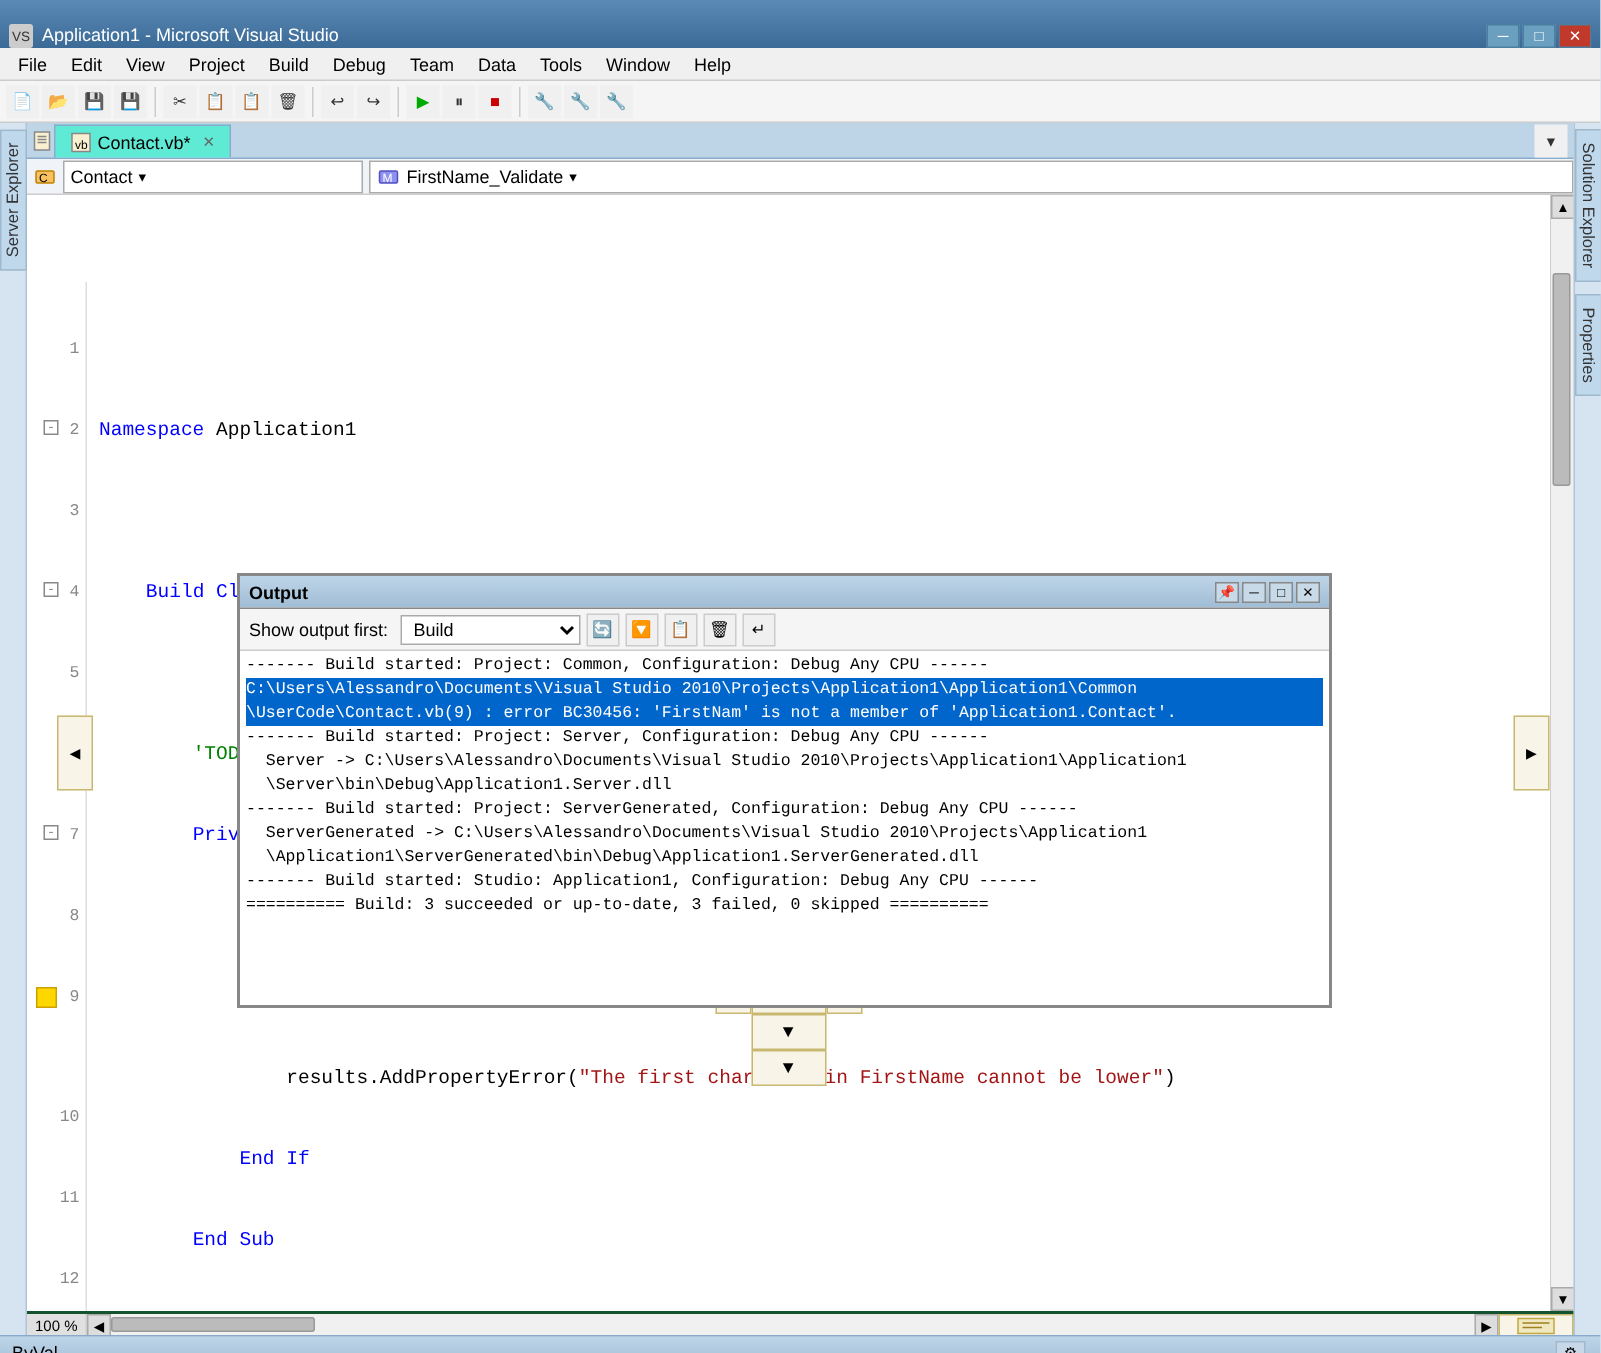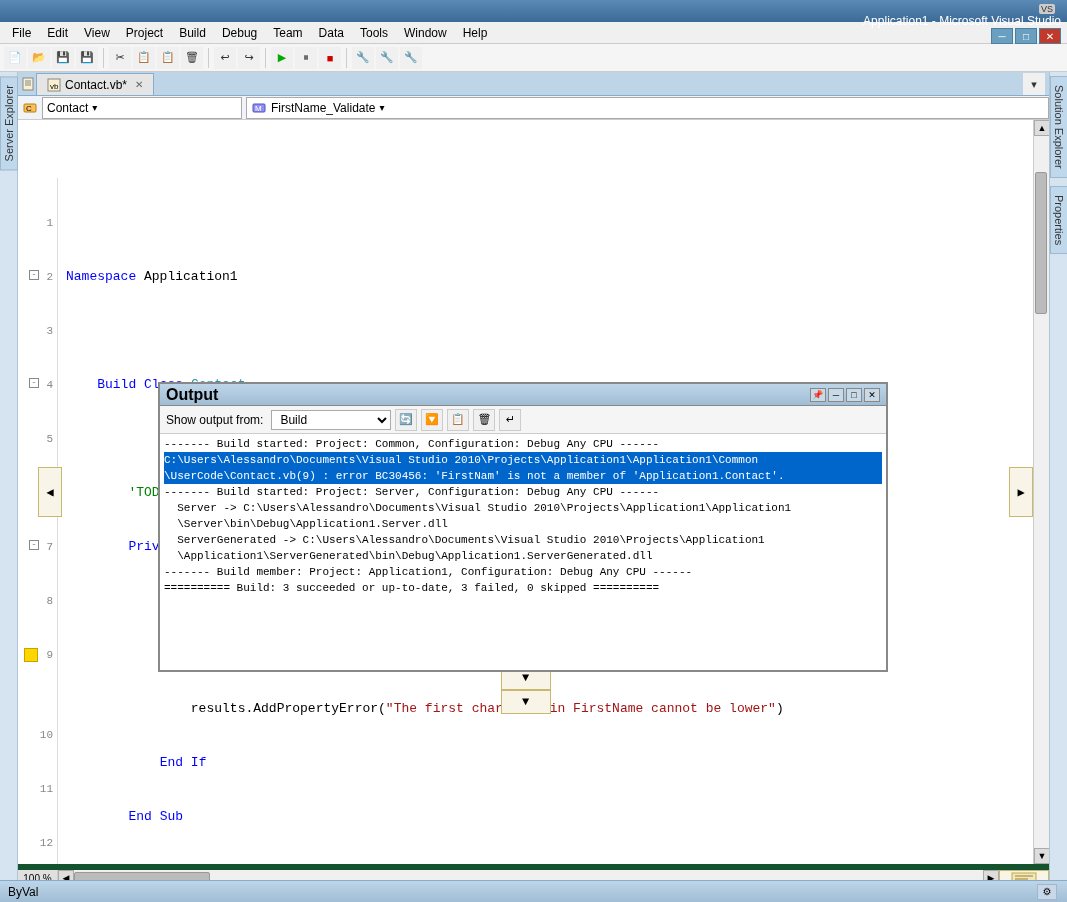--- a/index.html
+++ b/index.html
@@ -2,22 +2,22 @@
 <html><head>
   <meta charset="utf-8">
   <style>
     * { margin: 0; padding: 0; box-sizing: border-box; }
     body { width: 1067px; height: 902px; overflow: hidden; font-family: 'Segoe UI', Arial, sans-serif; font-size: 12px; background: #d6e3f0; }
 
     
     #title-bar {
       height: 22px;
       background: linear-gradient(to bottom, #5a8ab5, #3a6a95);
-      display: flex; align-items: flex-end; padding: 4px 6px;
-      color: white; font-size: 12px; flex-direction: column;
+      display: flex; align-items: flex-start; padding: 16px 6px;
+      color: white; font-size: 12px;
     }
     #title-bar .app-icon { width: 16px; height: 16px; margin-right: 6px; background: #ccc; border-radius: 2px; display: flex; align-items: center; justify-content: center; font-size: 9px; color: #333; }
     #title-bar .title { flex: 1; }
     #title-bar .win-controls { display: flex; gap: 2px; }
     #title-bar .win-btn { width: 22px; height: 16px; background: #6a9fc0; border: 1px solid #4a7fa0; display: flex; align-items: center; justify-content: center; font-size: 10px; color: white; cursor: pointer; }
     #title-bar .win-btn.close { background: #c0392b; }
 
     
     #menu-bar {
       height: 22px;
@@ -59,21 +59,21 @@
     
     #tab-bar {
       height: 24px; background: #bed5e8; border-bottom: 1px solid #8aaccc;
       display: flex; align-items: flex-end; padding: 0 2px;
     }
     .editor-tab {
       height: 22px; padding: 0 10px; background: #e8f0f8; border: 1px solid #8aaccc;
       border-bottom: none; display: flex; align-items: center; gap: 4px;
       font-size: 12px; cursor: pointer; color: #000;
     }
-    .editor-tab.active { background: #e5e5e5; }
+    .editor-tab.active { background: #5eead4; }
     .tab-close { font-size: 10px; color: #666; cursor: pointer; margin-left: 4px; }
 
     
     #nav-bar {
       height: 24px; background: #f0f4f8; border-bottom: 1px solid #ccc;
       display: flex; align-items: center;
     }
     .nav-icon { width: 24px; height: 24px; display: flex; align-items: center; justify-content: center; font-size: 12px; }
     .nav-dropdown {
       height: 22px; border: 1px solid #aaa; background: white;
@@ -125,21 +125,21 @@
       left: 140px; top: 540px;
       width: 730px; height: 290px;
       background: #fff; border: 2px solid #888;
       z-index: 10;
     }
     #output-title-bar {
       height: 22px; background: linear-gradient(to bottom, #bed5e8, #a0bdd5);
       display: flex; align-items: center; padding: 0 6px;
       border-bottom: 1px solid #888; justify-content: space-between;
     }
-    #output-title { font-size: 16px; font-weight: bold; color: #000; }
+    #output-title { font-size: 12px; font-weight: bold; color: #000; }
     #output-controls { display: flex; gap: 2px; }
     .out-ctrl-btn { width: 16px; height: 14px; background: #c8dae8; border: 1px solid #888; display: flex; align-items: center; justify-content: center; font-size: 9px; cursor: pointer; }
 
     #output-toolbar {
       height: 28px; background: #f5f5f5; border-bottom: 1px solid #ccc;
       display: flex; align-items: center; padding: 0 6px; gap: 4px;
     }
     #output-source-label { font-size: 12px; margin-right: 4px; }
     #output-source-select {
       height: 20px; border: 1px solid #aaa; background: white;
@@ -150,22 +150,22 @@
     #output-content {
       height: calc(100% - 50px); overflow-y: auto; overflow-x: auto;
       background: white; font-family: 'Courier New', monospace; font-size: 11px;
       padding: 2px 4px; line-height: 16px;
     }
     .out-line { white-space: pre; color: #000; }
     .out-line.highlighted { background: #0066cc; color: white; }
 
     
     #hscrollbar {
-      height: 16px; background: #4d7c0f; border-top: 6px solid #14532d;
-      display: flex; align-items: flex-start;
+      height: 16px; background: #4d7c0f; border-top: 4px solid #14532d;
+      display: flex; align-items: center;
     }
     .hscroll-btn { width: 16px; height: 16px; background: #ddd; border: 1px solid #aaa; display: flex; align-items: center; justify-content: center; font-size: 9px; cursor: pointer; flex-shrink: 0; }
     .hscroll-track { flex: 1; background: #f0f0f0; height: 16px; position: relative; }
     .hscroll-thumb { position: absolute; left: 0; top: 2px; width: 15%; height: 10px; background: #bbb; border: 1px solid #999; border-radius: 2px; }
 
     
     #status-bar {
       height: 22px; background: linear-gradient(to bottom, #bed5e8, #a0bdd5);
       border-top: 1px solid #88aacc;
       display: flex; align-items: center; padding: 0 8px;
@@ -382,40 +382,41 @@
   <div id="output-title-bar">
     <span id="output-title">Output</span>
     <div id="output-controls">
       <div class="out-ctrl-btn">📌</div>
       <div class="out-ctrl-btn">─</div>
       <div class="out-ctrl-btn">□</div>
       <div class="out-ctrl-btn">✕</div>
     </div>
   </div>
   <div id="output-toolbar">
-    <span id="output-source-label">Show output from:</span>
+    <span id="output-source-label">Show output first:</span>
     <select id="output-source-select">
       <option>Build</option>
       <option>Debug</option>
       <option>General</option>
     </select>
     <div class="out-tb-btn">🔄</div>
     <div class="out-tb-btn">🔽</div>
     <div class="out-tb-btn">📋</div>
     <div class="out-tb-btn">🗑</div>
     <div class="out-tb-btn">↵</div>
   </div>
   <div id="output-content">
     <div class="out-line">------- Build started: Project: Common, Configuration: Debug Any CPU ------</div>
     <div class="out-line highlighted">C:\Users\Alessandro\Documents\Visual Studio 2010\Projects\Application1\Application1\Common
 \UserCode\Contact.vb(9) : error BC30456: 'FirstNam' is not a member of 'Application1.Contact'.</div>
     <div class="out-line">------- Build started: Project: Server, Configuration: Debug Any CPU ------</div>
     <div class="out-line">  Server -&gt; C:\Users\Alessandro\Documents\Visual Studio 2010\Projects\Application1\Application1<br>&nbsp;&nbsp;\Server\bin\Debug\Application1.Server.dll</div>
+    <div class="out-line">------- Build started: Project: ServerGenerated, Configuration: Debug Any CPU ------</div>
     <div class="out-line">  ServerGenerated -&gt; C:\Users\Alessandro\Documents\Visual Studio 2010\Projects\Application1<br>&nbsp;&nbsp;\Application1\ServerGenerated\bin\Debug\Application1.ServerGenerated.dll</div>
-    <div class="out-line">------- Build member: Project: Application1, Configuration: Debug Any CPU ------</div>
+    <div class="out-line">------- Build started: Studio: Application1, Configuration: Debug Any CPU ------</div>
     <div class="out-line">========== Build: 3 succeeded or up-to-date, 3 failed, 0 skipped ==========</div>
   </div>
 </div>
 
 <div id="status-bar">
   <span>ByVal</span>
   <div style="flex:1;"></div>
   <div style="width:20px; height:16px; background:#c8d8e8; border:1px solid #a0b8cc; display:flex; align-items:center; justify-content:center; font-size:10px; margin-right:2px;">⚙</div>
 </div>
 

